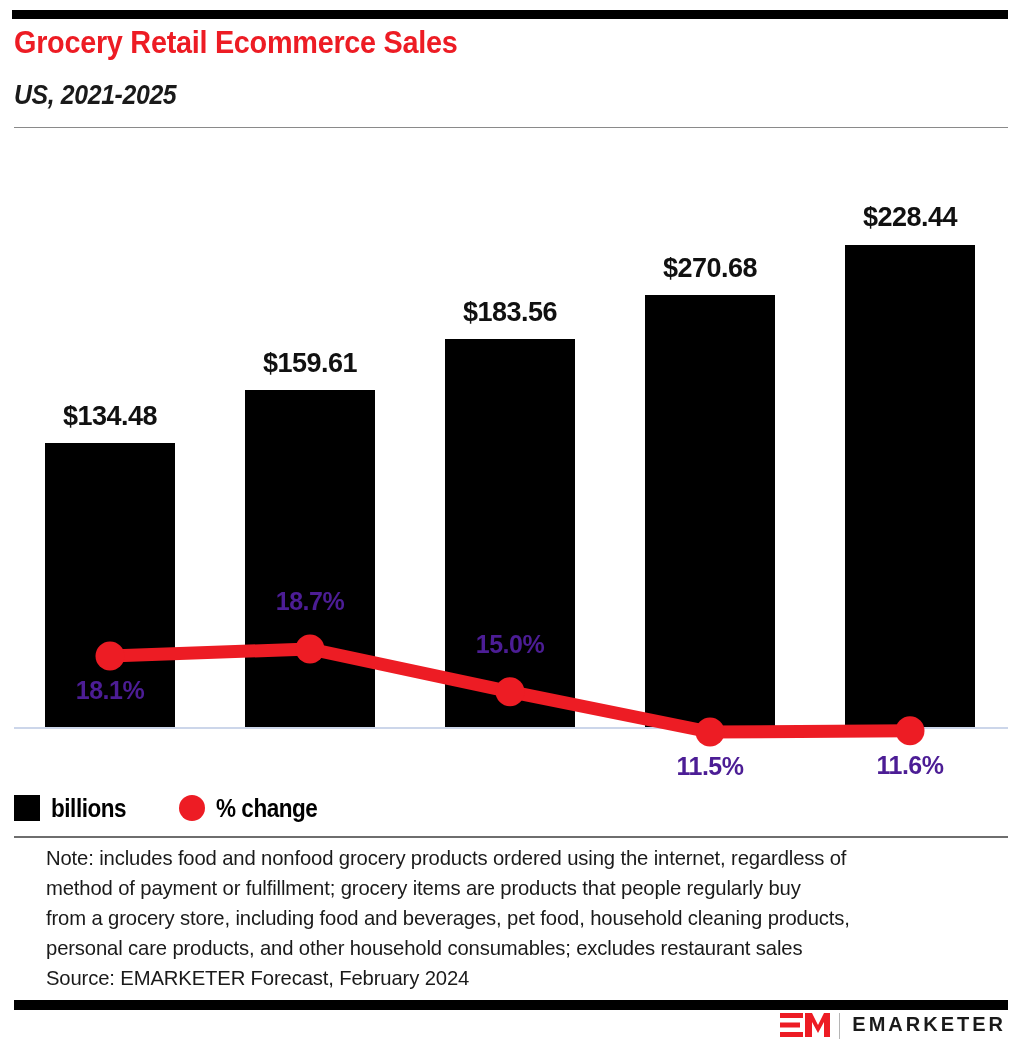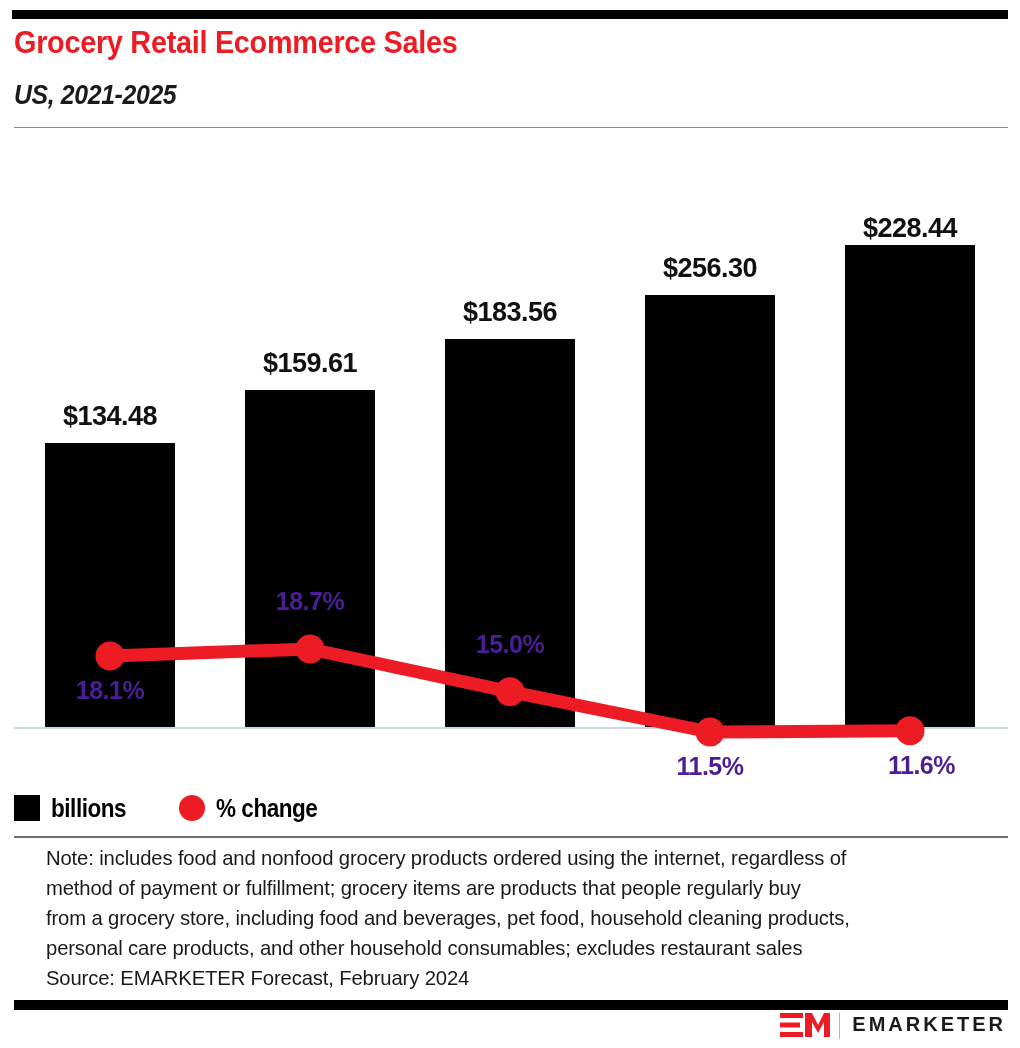--- a/index.html
+++ b/index.html
@@ -166,29 +166,29 @@
         <circle cx="110" cy="515.9" r="14.5" fill="#ED1C24"></circle>
         <circle cx="310" cy="509.0" r="14.5" fill="#ED1C24"></circle>
         <circle cx="510" cy="551.7" r="14.5" fill="#ED1C24"></circle>
         <circle cx="710" cy="592.0" r="14.5" fill="#ED1C24"></circle>
         <circle cx="910" cy="590.8" r="14.5" fill="#ED1C24"></circle>
       </svg>
     <div id="barlabels">
         <div class="bar-label" style="left: 25px; top: 261.098px;">$134.48</div>
         <div class="bar-label" style="left: 225px; top: 208.046px;">$159.61</div>
         <div class="bar-label" style="left: 425px; top: 157.484px;">$183.56</div>
-        <div class="bar-label" style="left: 625px; top: 113.046px;">$256.30</div>
-        <div class="bar-label" style="left: 825px; top: 73px;">$228.44</div>
+        <div class="bar-label" style="left: 625px; top: 113.046px;">$270.68</div>
+        <div class="bar-label" style="left: 825px; top: 62px;">$228.44</div>
       </div>
     <div id="pctlabels">
         <div class="pct-label" style="left: 25px; top: 535.917px;">18.1%</div>
         <div class="pct-label" style="left: 225px; top: 447px;">18.7%</div>
         <div class="pct-label" style="left: 425px; top: 489.653px;">15.0%</div>
         <div class="pct-label" style="left: 625px; top: 612px;">11.5%</div>
-        <div class="pct-label" style="left: 785px; top: 610.847px; text-align: right;">11.6%</div>
+        <div class="pct-label" style="left: 825px; top: 610.847px;">11.6%</div>
       </div>
   </div>
 
 
   <div class="legend" id="legend">
       <div class="legend-item">
         <div class="swatch-sq" style="background: rgb(0, 0, 0);"></div>
         <div class="legend-text">billions</div>
       </div>
       <div class="legend-item">

